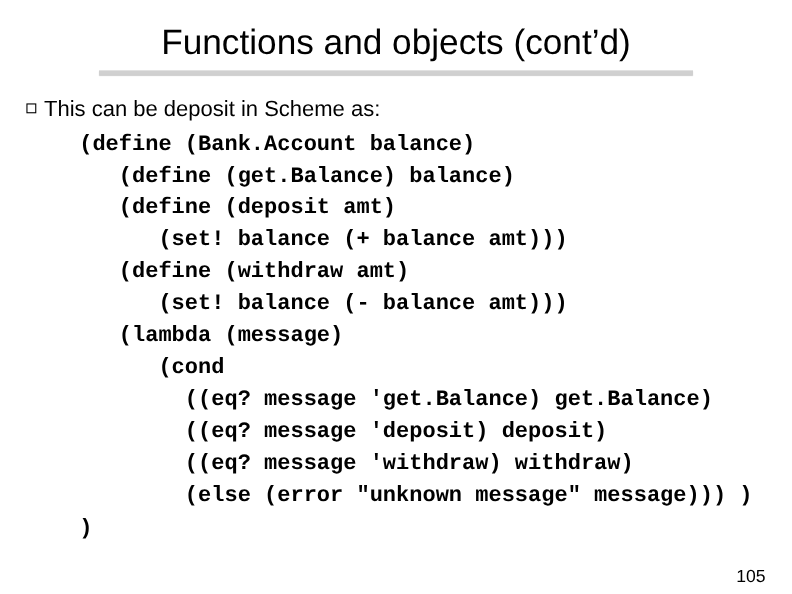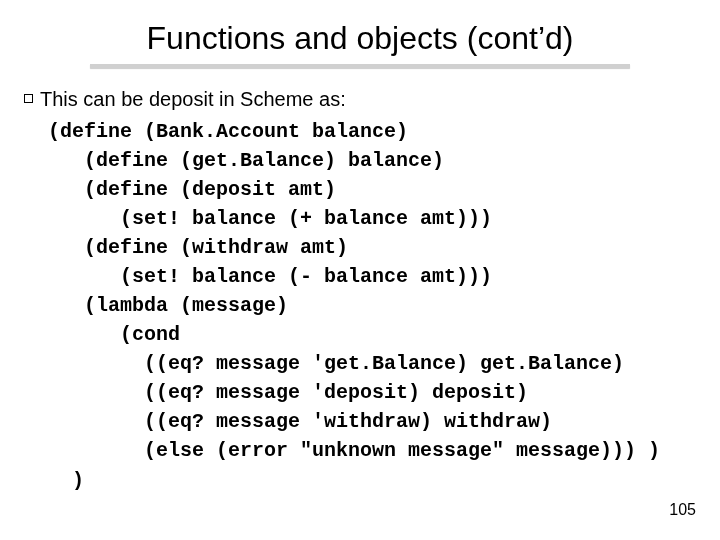--- a/index.html
+++ b/index.html
@@ -58,32 +58,32 @@
     height: 9px;
     border: 1px solid #000;
     box-sizing: border-box;
   }
   .code {
     font-family: "Courier New", Courier, monospace;
     font-size: 20px;
     line-height: 1.45;
     font-weight: bold;
     white-space: pre;
-    margin-left: 24px;
+    margin-left: 48px;
   }
   .close-paren {
     font-family: "Courier New", Courier, monospace;
     font-size: 20px;
     font-weight: bold;
     margin-left: 48px;
     margin-top: 4px;
   }
   .pagenum {
     position: absolute;
-    bottom: 21px;
+    bottom: 6px;
     right: 24px;
     font-size: 16px;
     color: #000;
   }
 </style>
 </head>
 <body>
 
 <div class="slide">
   <div class="title">Functions and objects (cont’d)</div>

